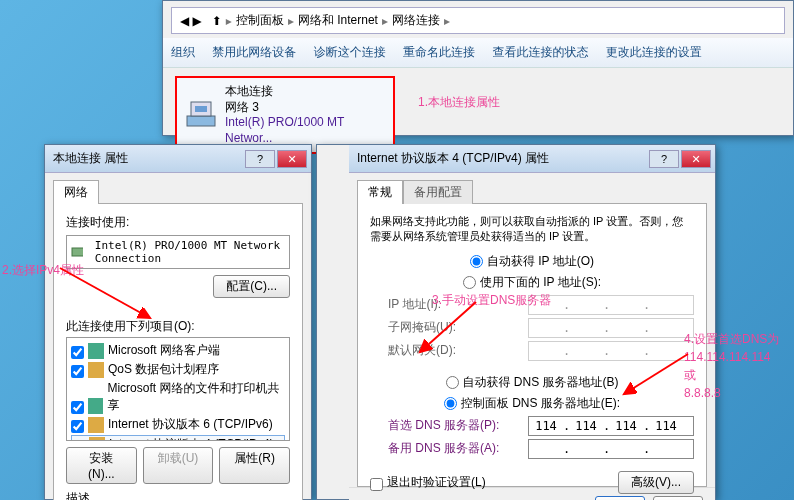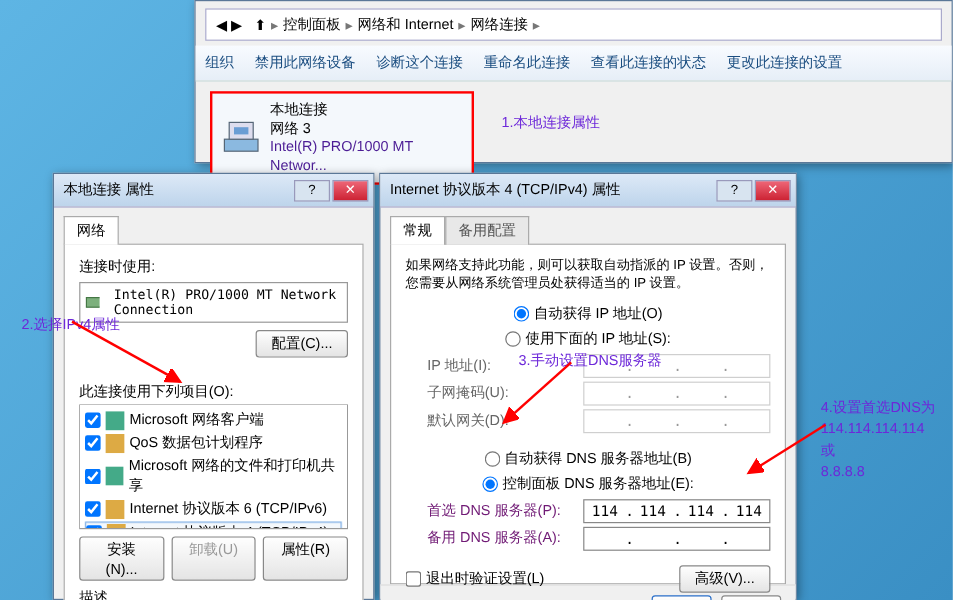--- a/index.html
+++ b/index.html
@@ -6,30 +6,30 @@
 body { font-family: "Microsoft YaHei", SimSun, Tahoma, sans-serif; font-size: 12px; background: linear-gradient(135deg, #5eb5e4, #3a8fc4); width: 794px; height: 500px; position: relative; overflow: hidden; }
 .win { position: absolute; background: #f0f0f0; border: 1px solid #5a7797; box-shadow: 2px 2px 8px rgba(0,0,0,0.4); }
 .titlebar { height: 28px; background: linear-gradient(#dde9f7, #bdd4eb); display: flex; align-items: center; padding: 0 4px; border-bottom: 1px solid #aac; }
 .titlebar .t { flex: 1; font-size: 12px; color: #000; padding-left: 4px; }
 .winbtns { display: flex; gap: 2px; }
 .winbtn { width: 30px; height: 18px; background: #d8e4f0; border: 1px solid #99b; font-size: 11px; text-align: center; line-height: 16px; cursor: pointer; }
 .winbtn.close { background: linear-gradient(#e67,#c23); color: #fff; }
 .toolbar { background: linear-gradient(#f8fbff,#e6eef7); padding: 6px 8px; border-bottom: 1px solid #cdd; font-size: 12px; }
 .toolbar a { color: #1a4d80; margin-right: 14px; text-decoration: none; cursor: pointer; }
 .btn { display: inline-block; padding: 2px 12px; background: linear-gradient(#fefefe,#e4e4e4); border: 1px solid #888; border-radius: 3px; cursor: pointer; font-size: 12px; }
-.chk { display: flex; align-items: center; gap: 4px; margin: 2px 0; }
+.chk { display: flex; align-items: flex-end; gap: 4px; margin: 2px 0; }
 .chk input { margin: 0; }
 .radio { display: flex; align-items: center; gap: 4px; margin: 4px 0; justify-content: center; }
 .ipfield { display: flex; border: 1px solid #888; background: #fff; height: 20px; align-items: center; }
 .ipfield span { width: 34px; text-align: center; font-family: monospace; }
 .ipfield .dot { width: 6px; }
 .field-row { display: flex; align-items: center; margin: 3px 0; }
 .field-row .lbl { width: 140px; color: #666; }
 .field-row.enabled .lbl { color: #701a75; }
-.annot { color: #6d28d9; position: absolute; font-size: 12px; }
+.annot { color: #ec4899; position: absolute; font-size: 12px; }
 .arrow { position: absolute; stroke: #f00; fill: #f00; pointer-events: none; }
 .icon16 { width: 16px; height: 16px; display: inline-block; vertical-align: middle; }
 .sel { background: #f4f8fc; border: 1px solid #7bace4; }
 .breadcrumb { background: #fff; border: 1px solid #aac; padding: 4px 8px; font-size: 12px; display: flex; align-items: center; gap: 4px; }
 .breadcrumb .sep { color: #777; }
 .dlgbottom { display: flex; justify-content: flex-end; gap: 8px; padding: 8px 12px; border-top: 1px solid #ddd; background: #f0f0f0; }
 .tab { display: inline-block; padding: 3px 10px; border: 1px solid #aaa; border-bottom: none; background: #fff; font-size: 12px; position: relative; top: 1px; cursor: pointer; }
 .tab.inactive { background: #e8e8e8; color: #555; }
 .tabbody { border: 1px solid #aaa; background: #fff; padding: 10px 12px; }
 </style>
@@ -139,21 +139,21 @@
       <div>描述</div>
       <div style="font-size:11px;color:#333;line-height:1.3;margin-top:2px">TCP/IP。该协议是默认的广域网络协议，它提供在不同的相互连接的网络上的通讯。</div>
     </div>
   </div>
   <div class="dlgbottom">
     <span class="btn">确定</span>
     <span class="btn">取消</span>
   </div>
 </div>
 
-<div class="win" style="left:316px; top:144px; width:348px; height:356px;">
+<div class="win" style="left:316px; top:144px; width:400px; height:356px;padding-left:32px;">
   <div class="titlebar">
     <span class="t">Internet 协议版本 4 (TCP/IPv4) 属性</span>
     <div class="winbtns">
         <div class="winbtn">?</div>
         <div class="winbtn close">✕</div>
       </div>
   </div>
   <div style="padding:6px 8px 0;">
     <span class="tab">常规</span><span class="tab inactive">备用配置</span>
     <div class="tabbody" style="height:284px;">
@@ -248,21 +248,21 @@
       </div>
     </div>
   </div>
   <div class="dlgbottom">
     <span class="btn" style="border-color:#2a6fc9">确定</span>
     <span class="btn">取消</span>
   </div>
 </div>
 
 <div class="annot" style="left:418px;top:94px">1.本地连接属性</div>
-<div class="annot" style="left:18px;top:262px">2.选择IPv4属性</div>
+<div class="annot" style="left:2px;top:262px">2.选择IPv4属性</div>
 <div class="annot" style="left:432px;top:292px">3.手动设置DNS服务器</div>
 <div class="annot" style="left:684px;top:330px;line-height:1.5">
   <div>4.设置首选DNS为</div>
     <div>114.114.114.114</div>
     <div>或</div>
     <div>8.8.8.8</div>
 </div>
 
 <svg class="arrow" style="left:0;top:0;width:794px;height:500px">
   <defs>

